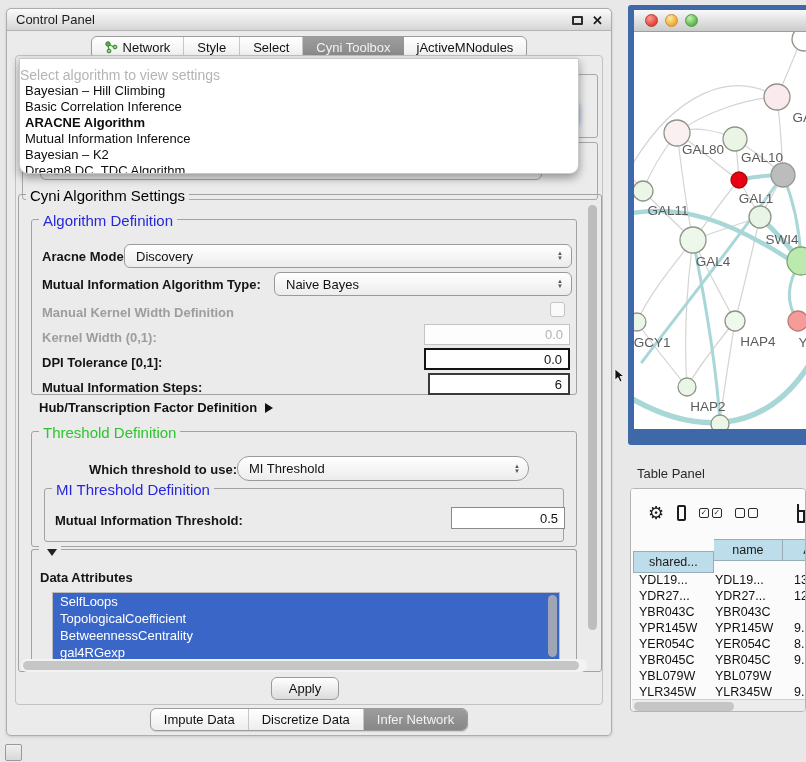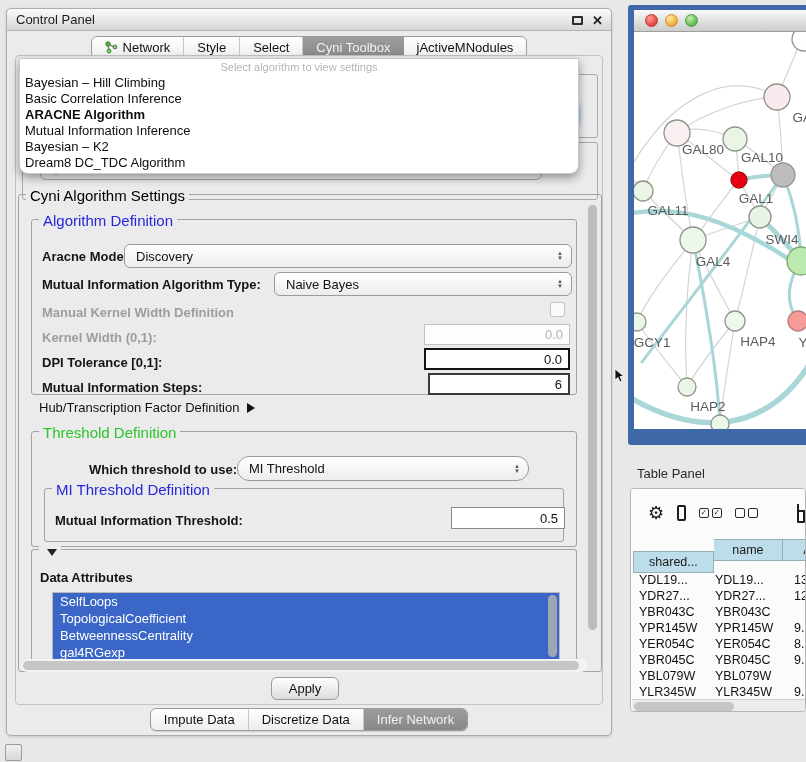--- a/index.html
+++ b/index.html
@@ -44,21 +44,21 @@
   .bg-group2 { position:absolute; left:6px; top:86px; width:576px; height:58px;
         border:1px solid #a8a8a8; border-radius:3px; }
   .bg-combo2 { position:absolute; left:24px; top:98px; width:502px; height:26px;
         background:linear-gradient(#fff,#ededed); border:1px solid #a3a3a3; border-radius:6px;
         font-size:13px; color:#b8b8b8; display:flex; align-items:center; padding-left:12px; }
 
   
   .popup { position:absolute; left:12px; top:49px; width:560px; height:116px; z-index:40;
         background:#fff; border:1px solid #c9c9c9; border-radius:0 0 9px 9px;
         box-shadow:0 4px 10px rgba(0,0,0,.38); overflow:hidden; }
-  .popup .ph { height:16px; line-height:16px; text-align:center; color:#b4b4b4; font-size:11px; }
+  .popup .ph { height:16px; line-height:16px; text-align:left; color:#b4b4b4; font-size:14px;margin-top:8px; }
   .popup .item { height:16px; line-height:16px; font-size:13px; color:#0d0d0d; padding-left:5px; }
   .popup .item.sel { font-weight:bold; }
 
   
   .gbox { position:absolute; border:1px solid #a2a2a2; border-radius:3px; }
   .glegend { position:absolute; top:-8px; left:7px; background:#ebebeb; padding:0 4px;
         font-size:15px; white-space:nowrap; }
   .glegend.blue { color:#2626dd; }
   .glegend.green { color:#2dc52d; }
 
@@ -246,21 +246,21 @@
         <div class="tfield focus1" style="left:392px; top:128px; width:146px; height:22px;">
           <span>0.0</span>
         </div>
 
         <span class="flabel" style="left:10px; top:160px;">Mutual Information Steps:</span>
         <div class="tfield focus2" style="left:396px; top:153px; width:142px; height:22px;">
           <span>6</span>
         </div>
       </div>
 
-      <div class="hubrow" style="left:20px; top:205px;">
+      <div class="hubrow" style="left:20px; top:205px;font-weight:bold;">
         <span>Hub/Transcription Factor Definition</span>
         <span class="tri-right"></span>
       </div>
 
       <div class="gbox" style="left:12px; top:236px; width:546px; height:116px;">
         <span class="glegend green">Threshold Definition</span>
 
         <span class="flabel" style="left:57px; top:30px;">Which threshold to use:</span>
         <div class="combo" style="left:205px; top:24px; width:292px; height:25px;border-radius:12px;">
           <span>MI Threshold</span>

